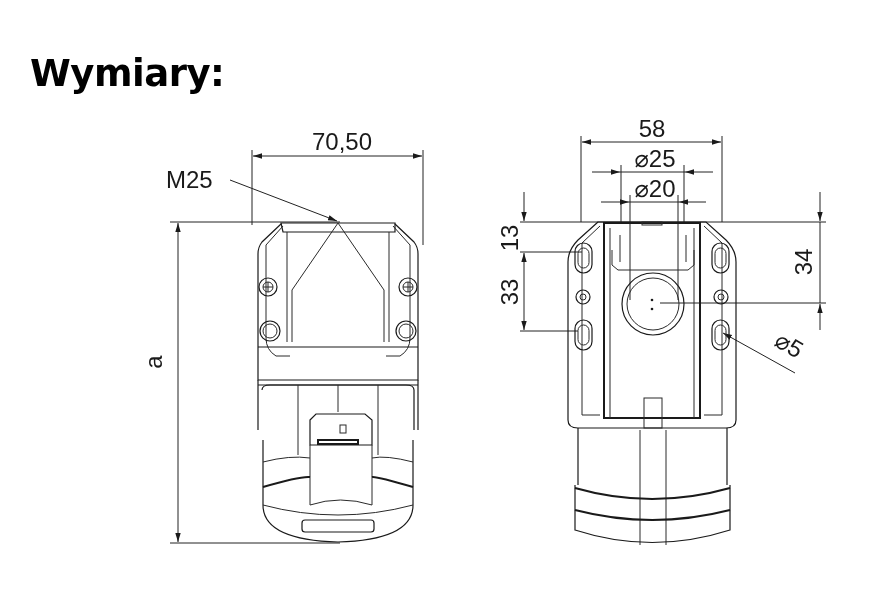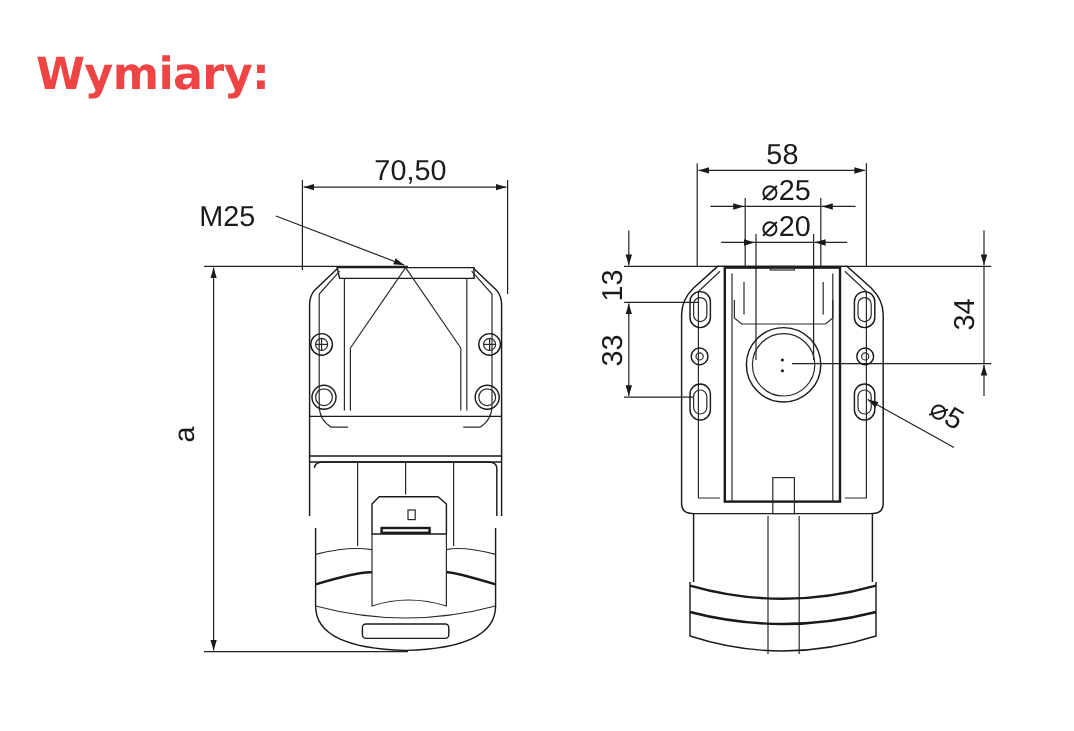--- a/index.html
+++ b/index.html
@@ -1,17 +1,17 @@
 <!DOCTYPE html>
 <html><head>
 <meta charset="utf-8">
 <style>
   html, body { margin:0; padding:0; background:#ffffff; }
   body { width:895px; height:609px; position:relative; overflow:hidden; font-family:"Liberation Sans", sans-serif; }
-  .title { position:absolute; left:30px; top:40px; font-family:"DejaVu Sans", sans-serif; font-weight:bold; font-size:37px; color:#ef4444; letter-spacing:-0.5px; }
+  .title { position:absolute; left:30px; top:52px; font-family:"DejaVu Sans", sans-serif; font-weight:bold; font-size:37px; color:#000000; letter-spacing:-0.5px; }
   svg { position:absolute; left:0; top:0; }
   .dim { font-family:"Liberation Sans", sans-serif; font-size:24px; fill:#1a1a1a; }
   .ln { stroke:#1a1a1a; fill:none; stroke-width:1.2; }
   .thin { stroke:#2a2a2a; fill:none; stroke-width:1; }
   .thick { stroke:#1a1a1a; fill:none; stroke-width:2; }
   .dline { stroke:#222; stroke-width:1; fill:none; }
 </style>
 </head>
 <body>
 

